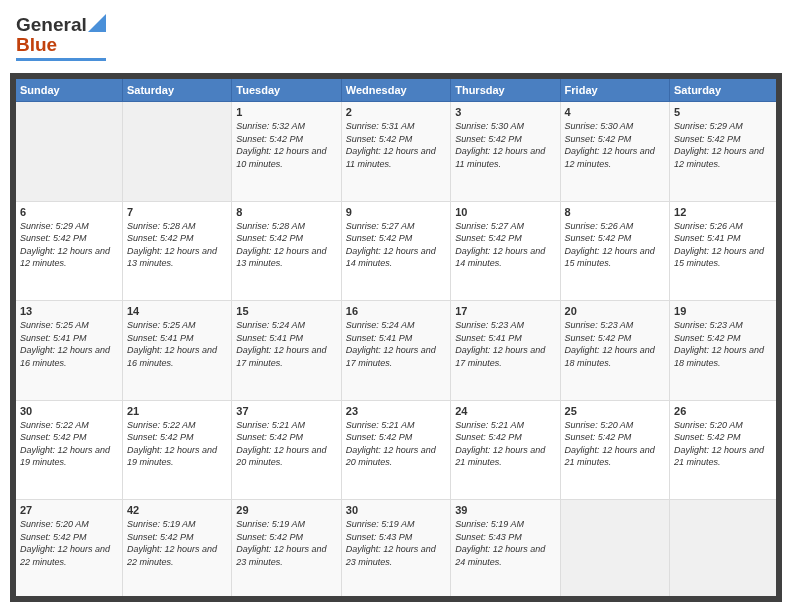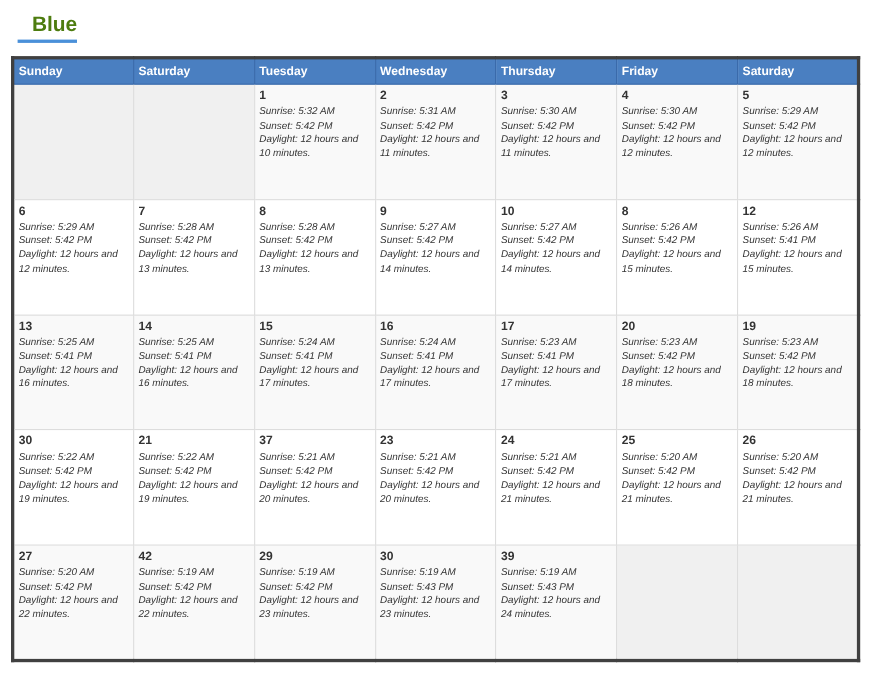--- a/index.html
+++ b/index.html
@@ -43,21 +43,21 @@
       font-weight: 300;
       color: #333;
       line-height: 1.1;
     }
     .location-title {
       font-size: 14px;
       color: #555;
     }
     .calendar {
       flex: 1;
-      border: 3px solid #404040;
+      border: 6px solid #404040;
       border-collapse: collapse;
       width: 100%;
     }
     table {
       width: 100%;
       border-collapse: collapse;
       table-layout: fixed;
     }
     thead th {
       background: #4a7fc1;
@@ -98,22 +98,28 @@
     .empty-cell {
       background: #f0f0f0 !important;
     }
   </style>
 </head>
 <body>
 
 <div class="page">
   <div class="header">
     <div class="logo">
+      <div style="display:flex;align-items:center;">
+        <span style="font-size:19px;font-weight:bold;color:#333;">General</span>
+        <svg width="18" height="18" viewBox="0 0 18 18" style="margin-left:1px;margin-top:-4px;">
+          <polygon points="0,18 18,18 18,0" fill="#4a90d9"></polygon>
+        </svg>
+      </div>
       <div style="display:flex;align-items:center;margin-top:-2px;">
-        <span style="font-size:19px;font-weight:bold;color:#4d7c0f;margin-left:13px;">Blue</span>
+        <span style="font-size:19px;font-weight:bold;color:#c2410c;">Blue</span>
       </div>
       <div class="logo-underline"></div>
     </div>
     <div class="title-area">
       <div class="month-title"></div>
       <div class="location-title"></div>
     </div>
   </div>
 
   <table class="calendar">

